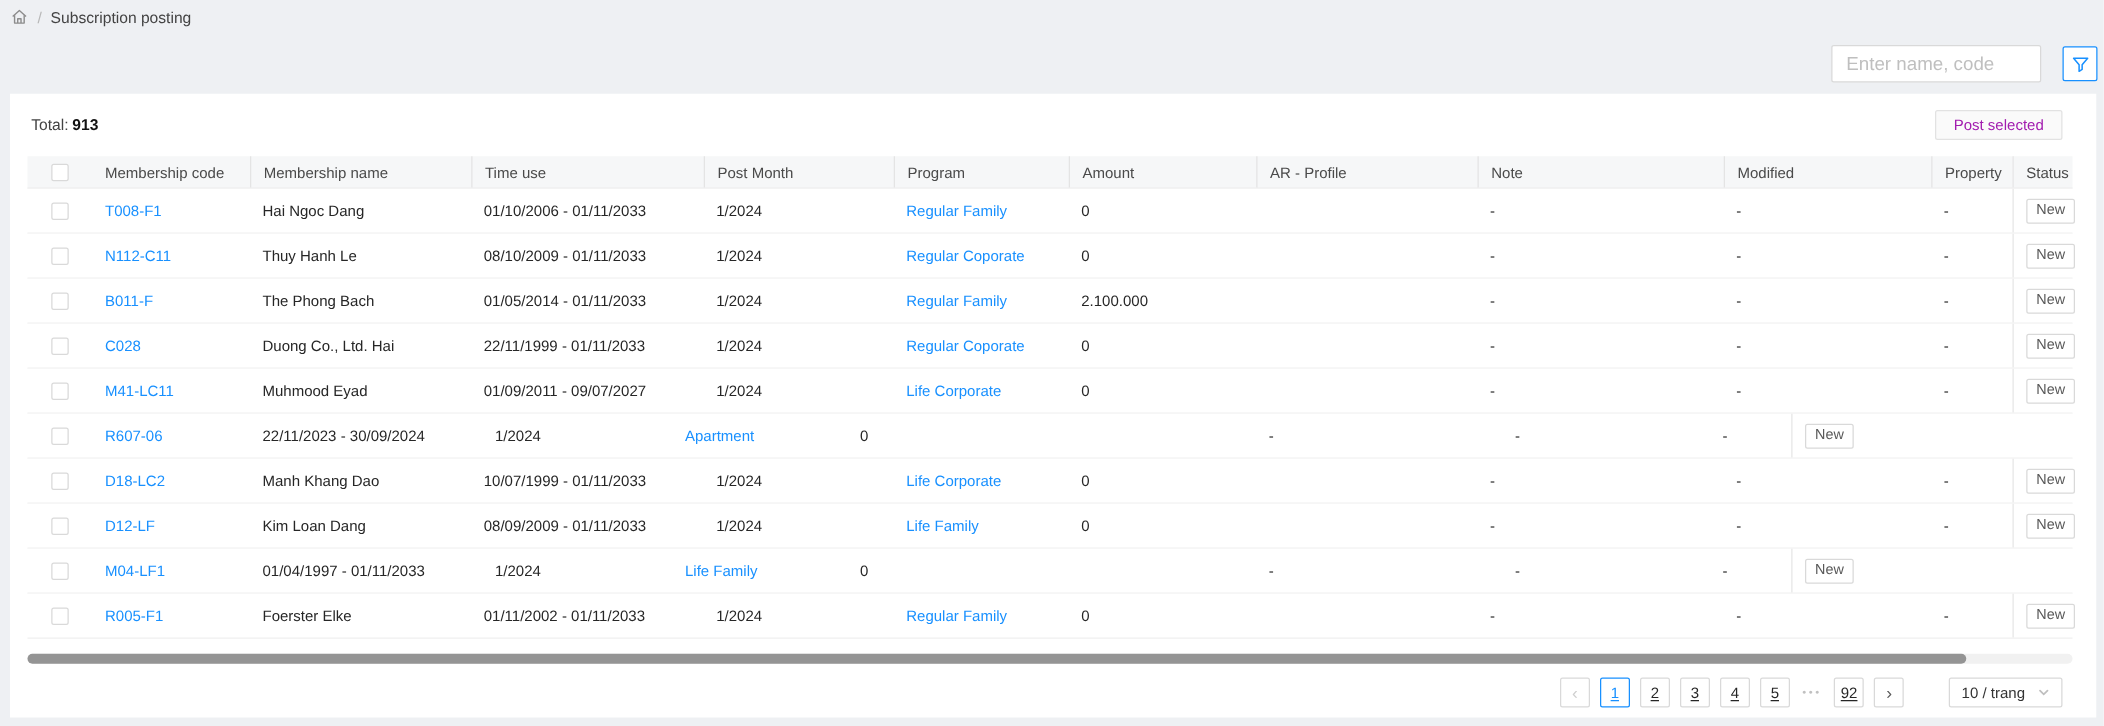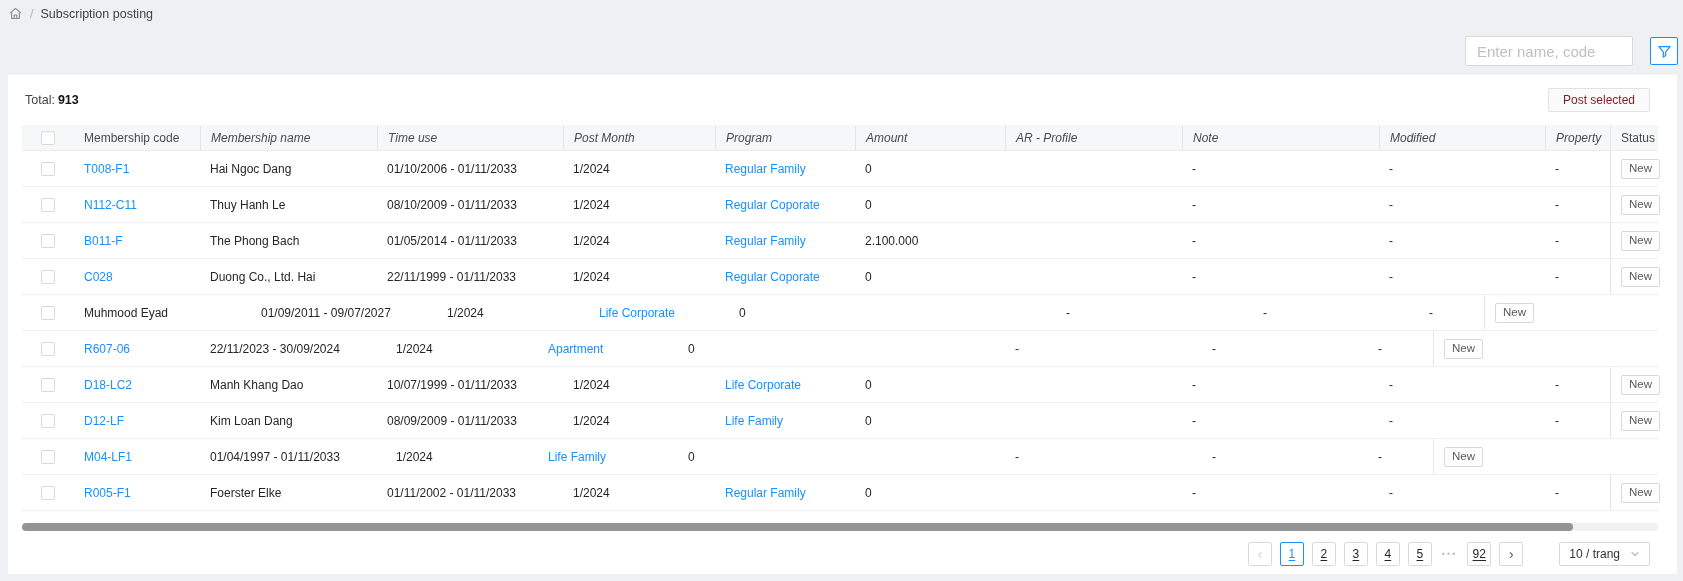--- a/index.html
+++ b/index.html
@@ -49,34 +49,34 @@
   }
   .panel-top {
     height:50px; display:flex; align-items:center; justify-content:space-between;
     padding:0 27px 0 17px;
   }
   .total { font-size:12.5px; color:#434343; }
   .total b { color:#111; font-weight:bold; margin-left:3px; }
   .post-btn {
     height:24px; padding:0 14px;
     background:#fafafa; border:1px solid #e2e2e2; border-radius:2px;
-    color:#7f1d1d; font-size:12px; font-family:"Liberation Sans", sans-serif;
+    color:#a21caf; font-size:12px; font-family:"Liberation Sans", sans-serif;
     cursor:not-allowed;
   }
 
   
   .table { margin-left:14px; width:1636px; }
   .tr { display:flex; align-items:stretch; border-bottom:1px solid #f0f0f0; height:36px; background:#fff; }
   .tr.thead { height:26px; background:#f6f7f8; border-bottom:1px solid #ececec; color:#4a4a4a; }
   .cell {
     flex:none; display:flex; align-items:center;
     padding-left:10px; overflow:hidden; white-space:nowrap;
   }
   .thead .cell { font-weight:normal; }
-  .thead .cell.hsep { border-left:1px solid #e4e4e4;font-style:italic; }
+  .thead .cell.hsep { border-left:1px solid #e4e4e4; }
   .col-check   { width:52px;  justify-content:center; padding-left:0; }
   .col-code    { width:126px; }
   .col-name    { width:177px; }
   .col-time    { width:186px; }
   .col-post    { width:152px; }
   .col-program { width:140px; }
   .col-amount  { width:150px; }
   .col-ar      { width:140px; }
   .col-note    { width:197px;margin-left:37px; }
   .col-mod     { width:166px; }
@@ -277,20 +277,23 @@
     <div class="cell col-mod">-</div>
     <div class="cell col-prop">-</div>
     <div class="cell col-status">
             <span class="badge">New</span>
           </div>
   </div>
 
   <div class="tr">
     <div class="cell col-check">
             <span class="cb"></span>
+          </div>
+    <div class="cell col-code">
+            <a class="blue">M41-LC11</a>
           </div>
     <div class="cell col-name">Muhmood Eyad</div>
     <div class="cell col-time">01/09/2011 - 09/07/2027</div>
     <div class="cell col-post">1/2024</div>
     <div class="cell col-program">
             <a class="blue">Life Corporate</a>
           </div>
     <div class="cell col-amount">0</div>
     <div class="cell col-ar"></div>
     <div class="cell col-note">-</div>

